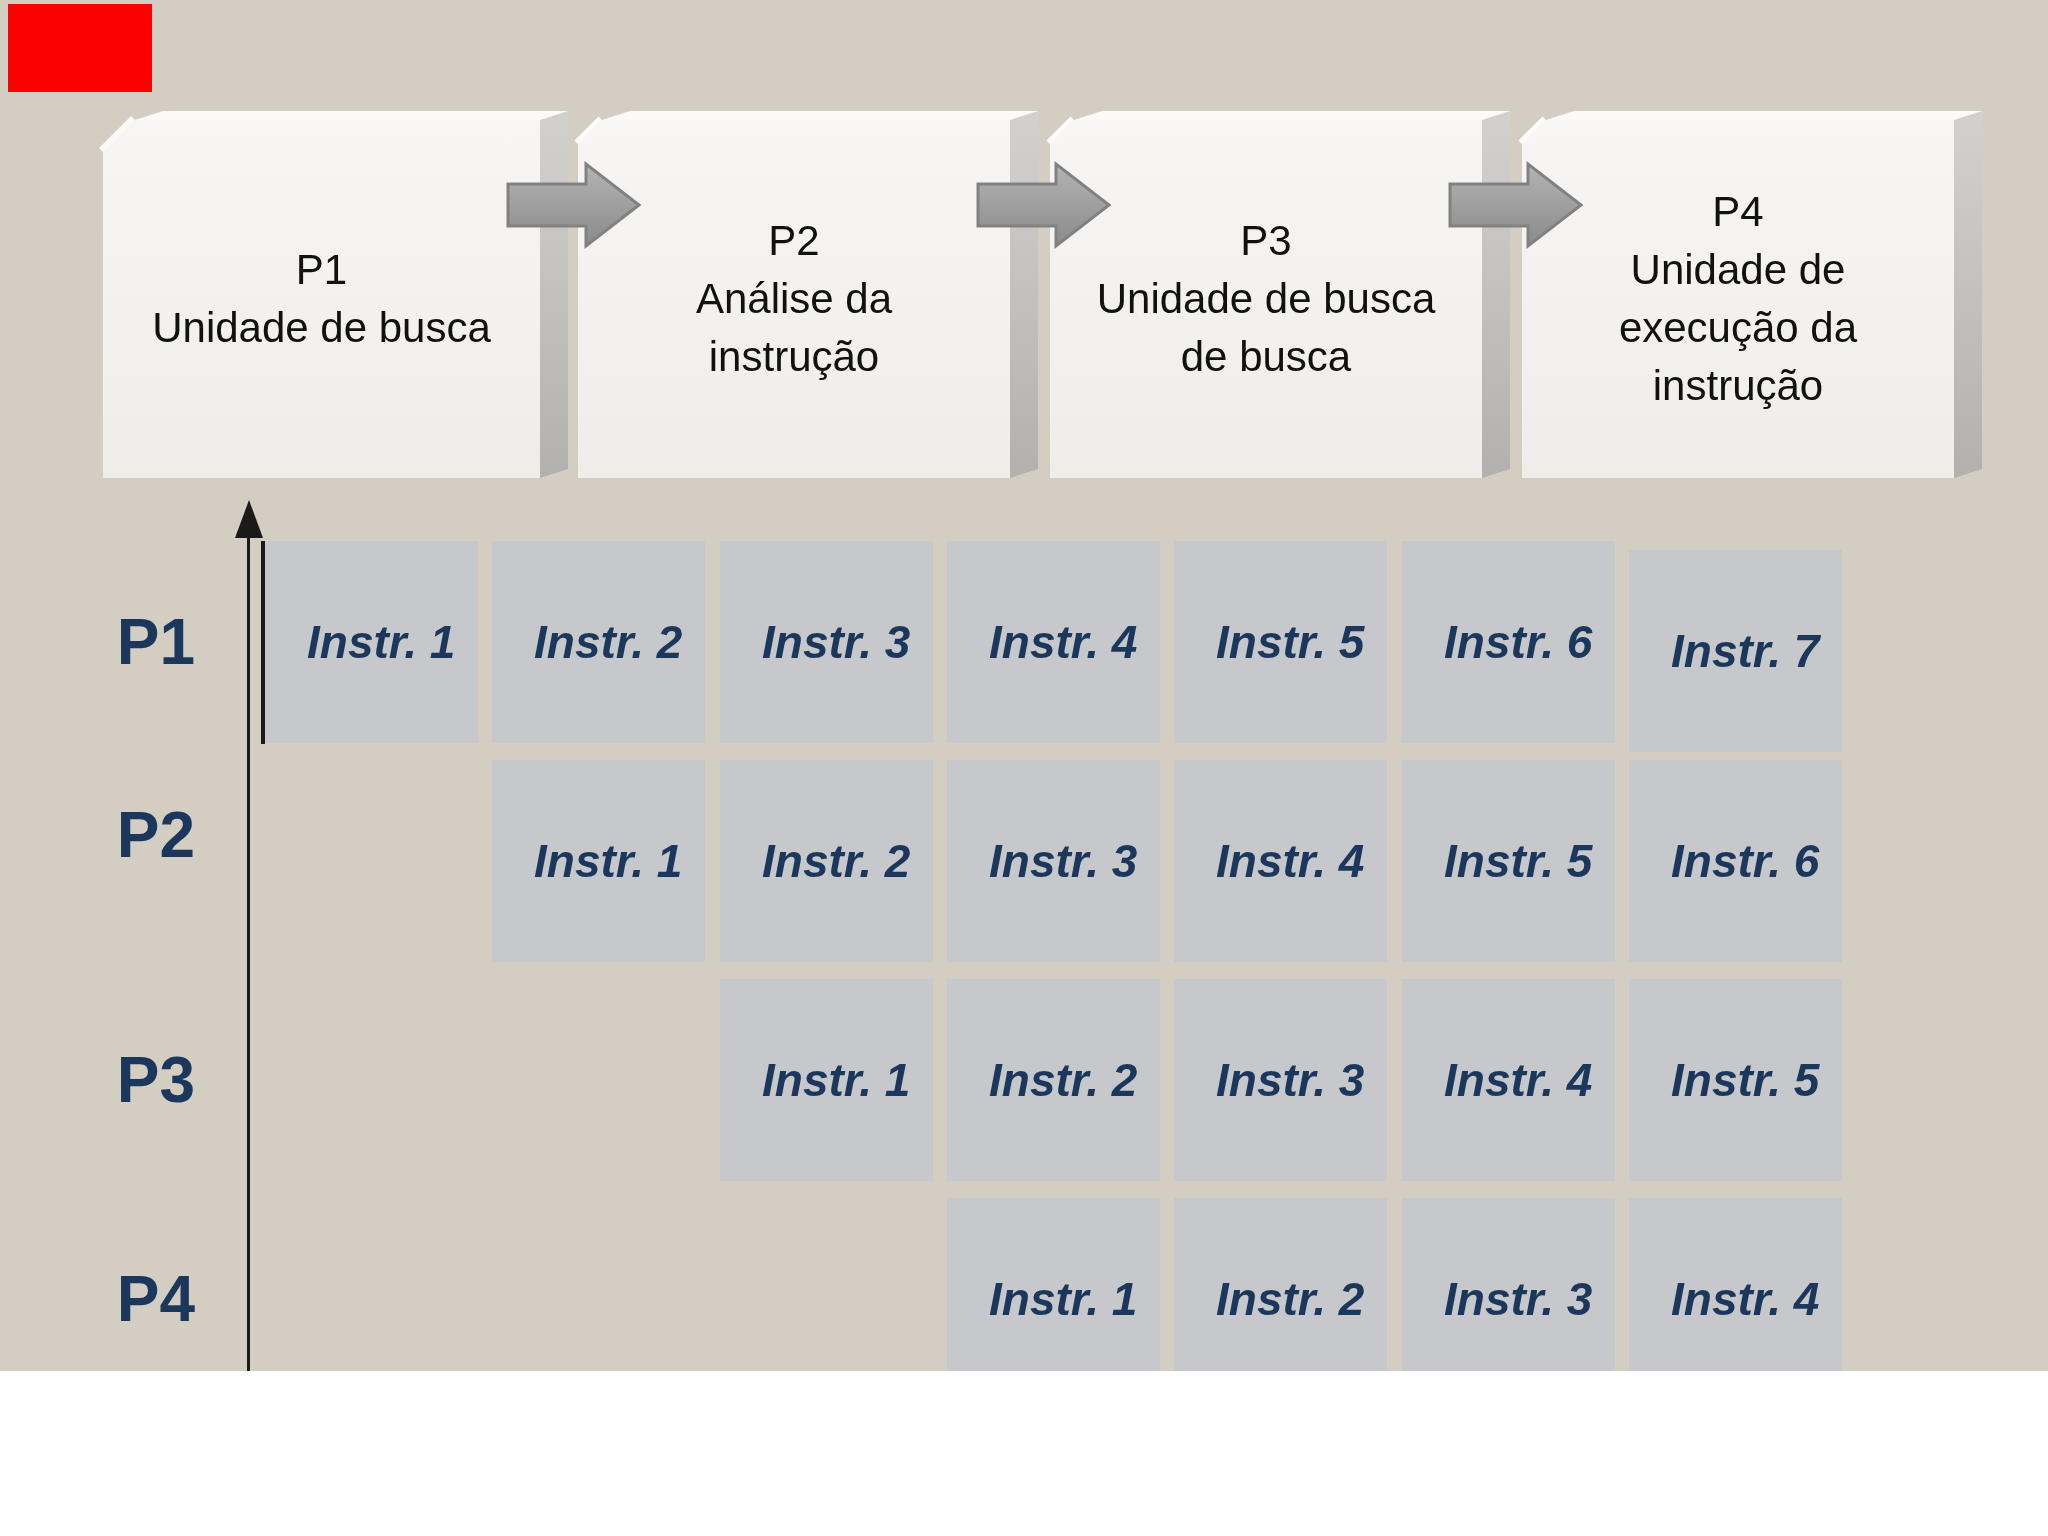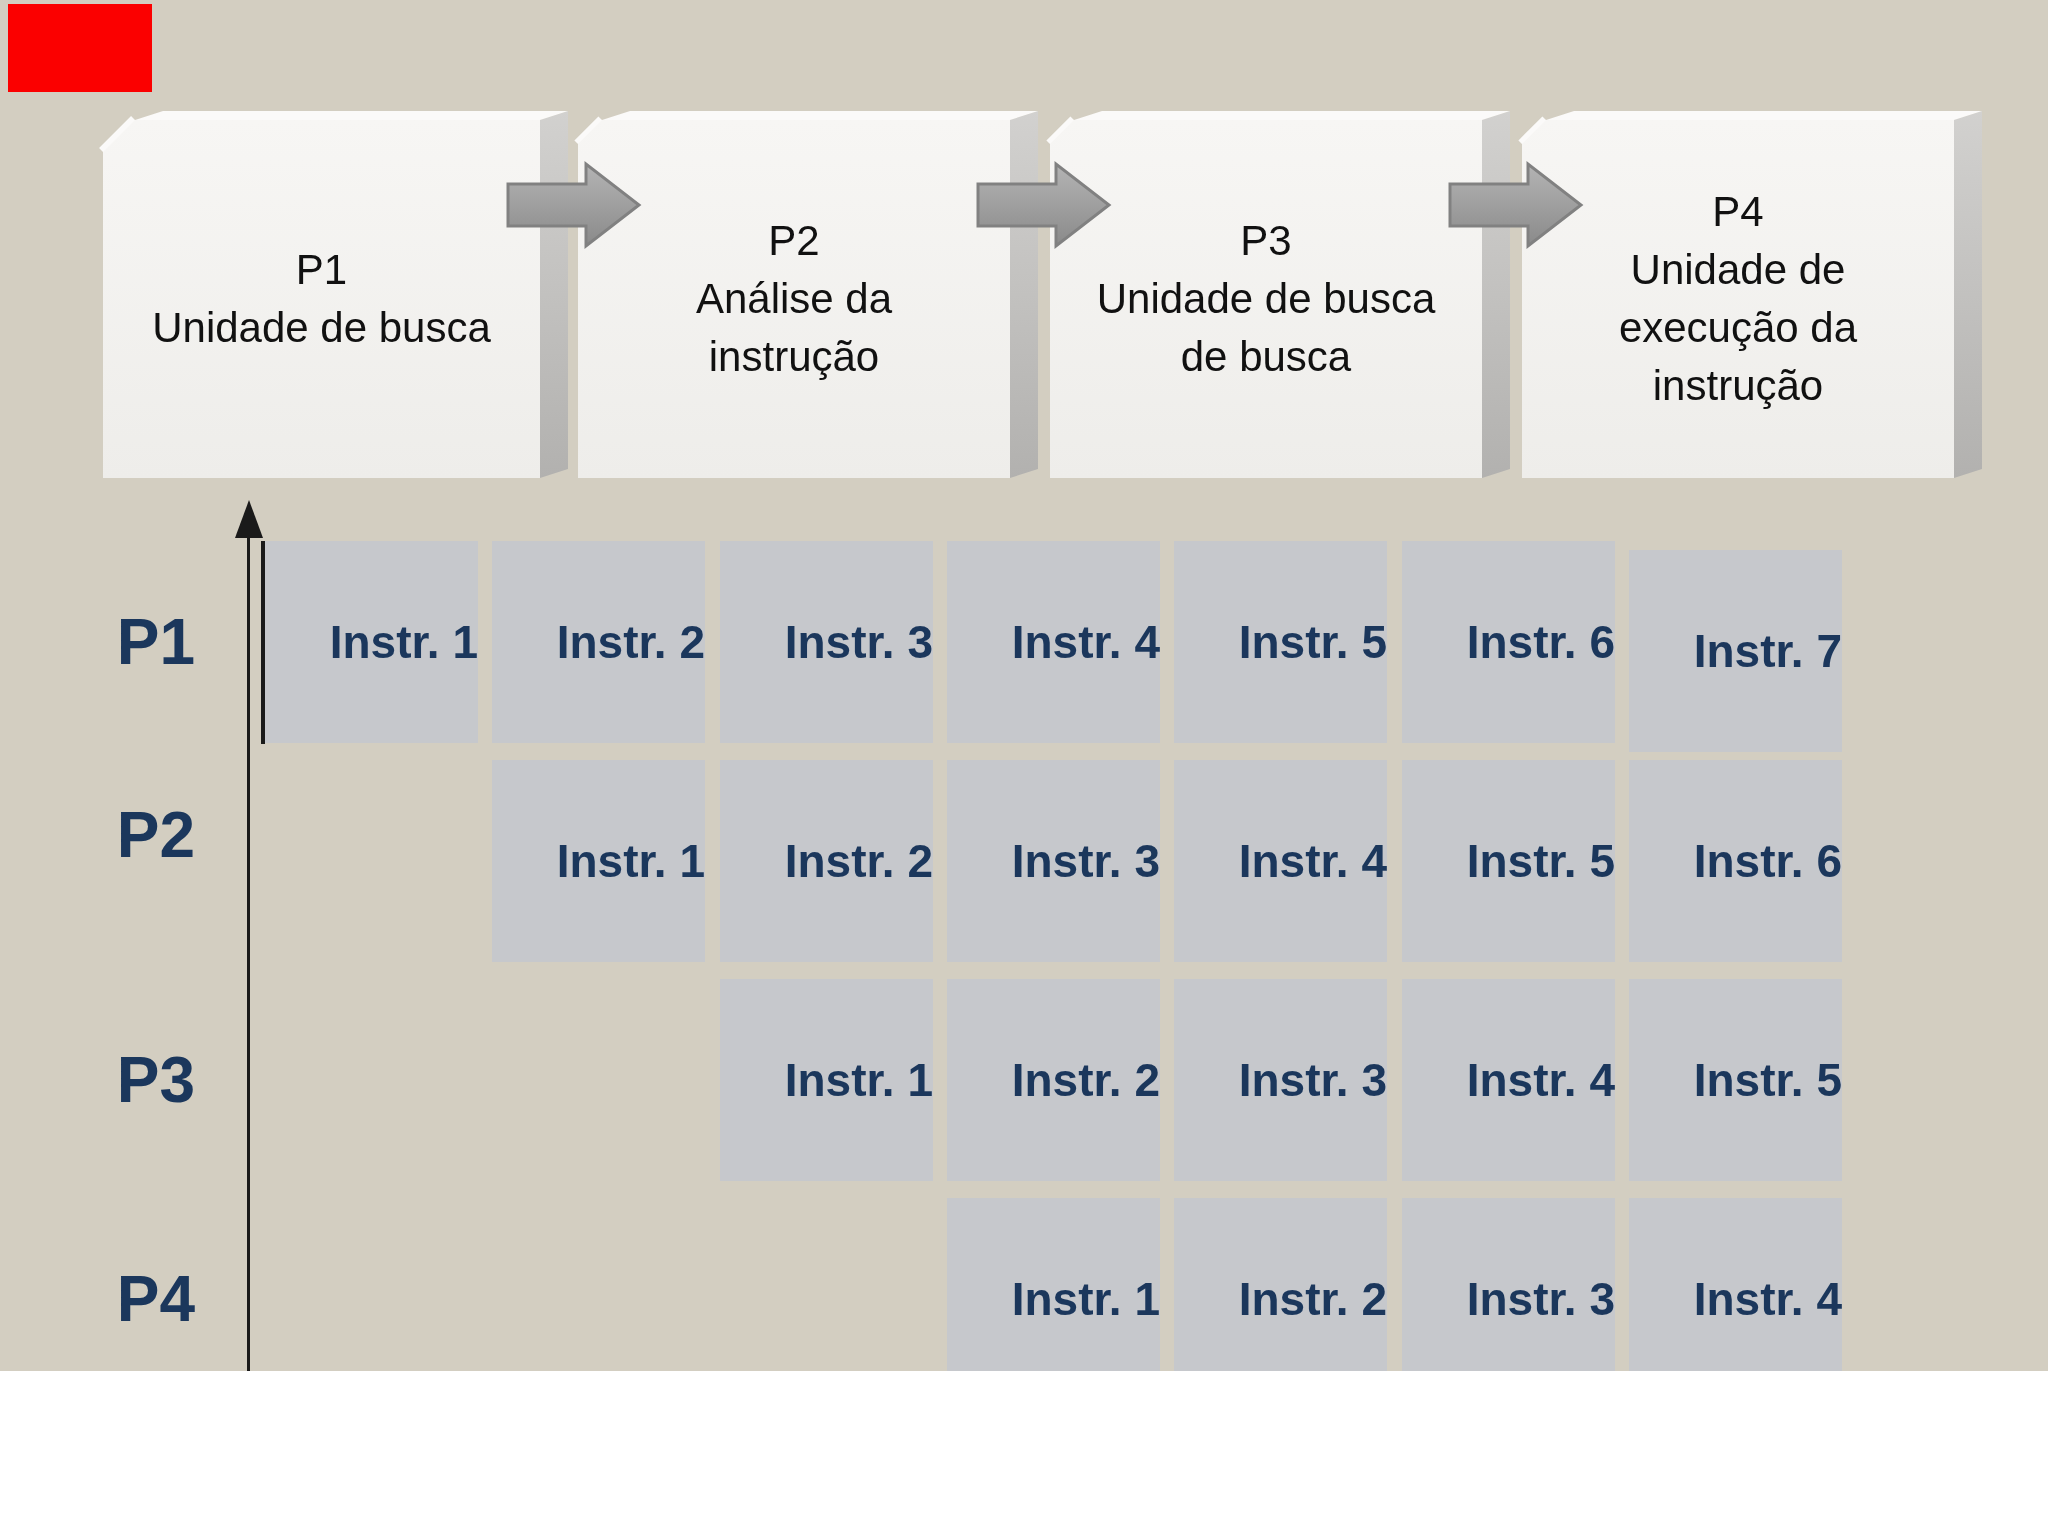--- a/index.html
+++ b/index.html
@@ -43,22 +43,23 @@
   .x-axis { position:absolute; left:247px; top:1459px; width:1588px; height:3px; background:var(--axis,#1a1a1a); }
   .x-arrowhead { position:absolute; left:1832px; top:1447px; width:0; height:0;
     border-top:14px solid transparent; border-bottom:14px solid transparent;
     border-left:36px solid var(--axis,#1a1a1a); }
   .start-tick { position:absolute; left:261px; top:541px; width:4px; height:203px; background:var(--axis,#1a1a1a); }
 
   
   .cell {
     position:absolute; width:213px; height:202px;
     background:var(--block-fill,#c6c8cc);
-    display:flex; align-items:center; justify-content:flex-end;
-    padding-left:18px;
+    display:flex; align-items:center; justify-content:flex-start;
+    padding-left:42px;
+    font-style:italic;
   }
   .cell span {
     color:var(--block-text,#1b375c); font-size:46px; font-weight:bold; white-space:nowrap;
   }
 </style>
 </head>
 <body>
 
 <div class="canvas">
 

